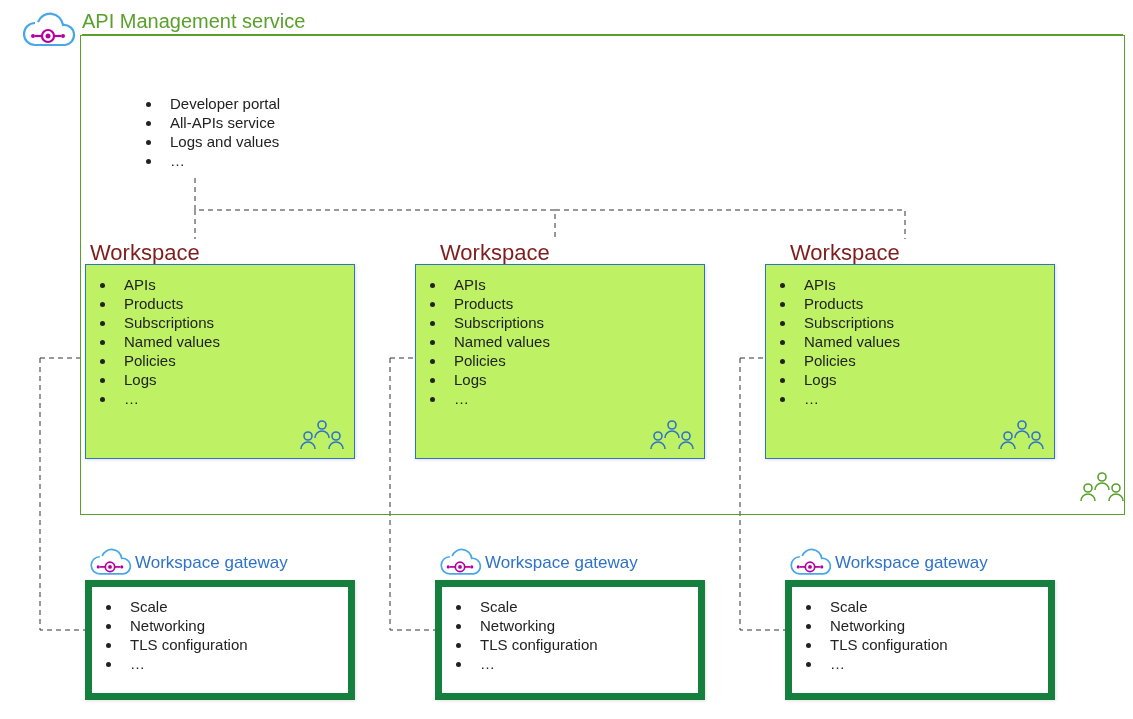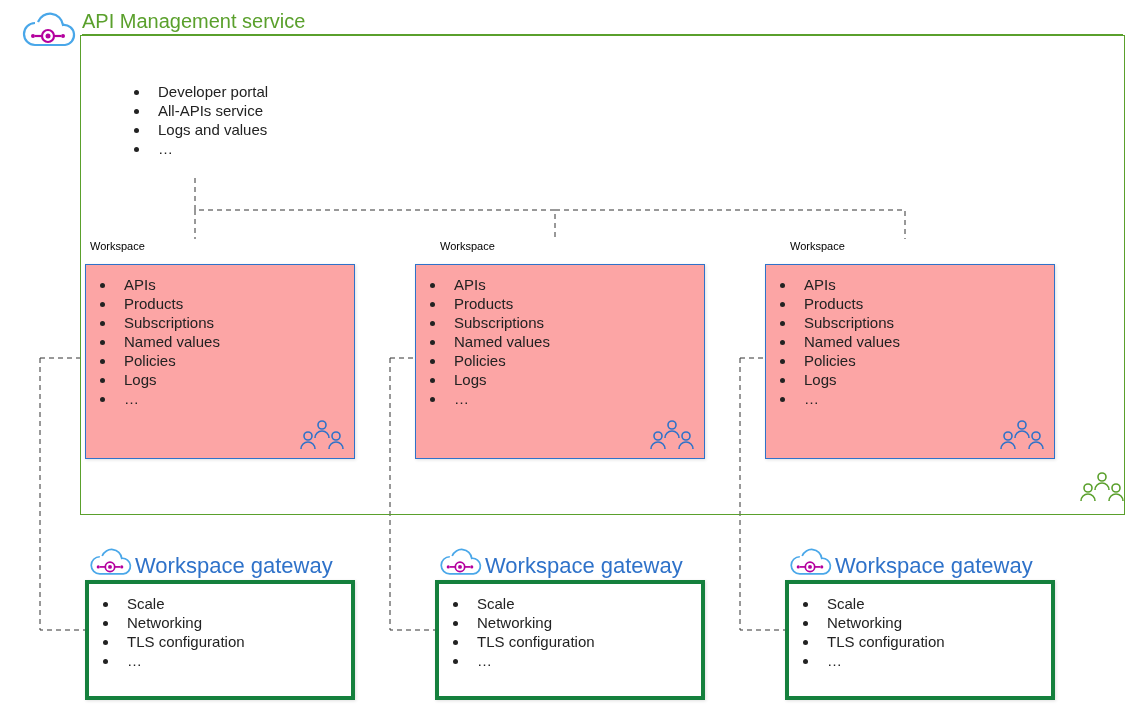--- a/index.html
+++ b/index.html
@@ -27,51 +27,51 @@
     font-size: 20px;
   }
   .apim-title-line {
     border-top: 1px solid #5aa02c;
   }
 
   
   .workspace-box {
     border: 1px solid #2f72c9;
     box-sizing: border-box;
-    background: #fca5a5;
+    background: #bef264;
     box-shadow: 1px 1px 3px rgba(0,0,0,0.12);
   }
   .workspace-title {
-    color: #000000;
-    font-size: 11px;
+    color: #7f1d1d;
+    font-size: 22px;
   }
 
   
   .gateway-box {
-    border: 4px solid #15803d;
+    border: 7px solid #15803d;
     box-sizing: border-box;
     background: #fff;
     box-shadow: 1px 1px 3px rgba(0,0,0,0.12);
   }
   .gateway-title {
     color: #2f72c9;
-    font-size: 22px;
+    font-size: 17px;
   }
 
   ul.feature-list {
     margin: 4px 0 0 0;
     padding-left: 30px;
     list-style: disc;
   }
   ul.feature-list li {
     padding: 1px 40px 1px 8px;
     font-size: 15px;
   }
   ul.service-list {
-    margin: 0;
+    margin: 12px;
     padding-left: 40px;
     list-style: disc;
   }
   ul.service-list li {
     padding: 1px 20px 1px 8px;
     font-size: 15px;
   }
 
   
   .people-icon svg { display: block; }

